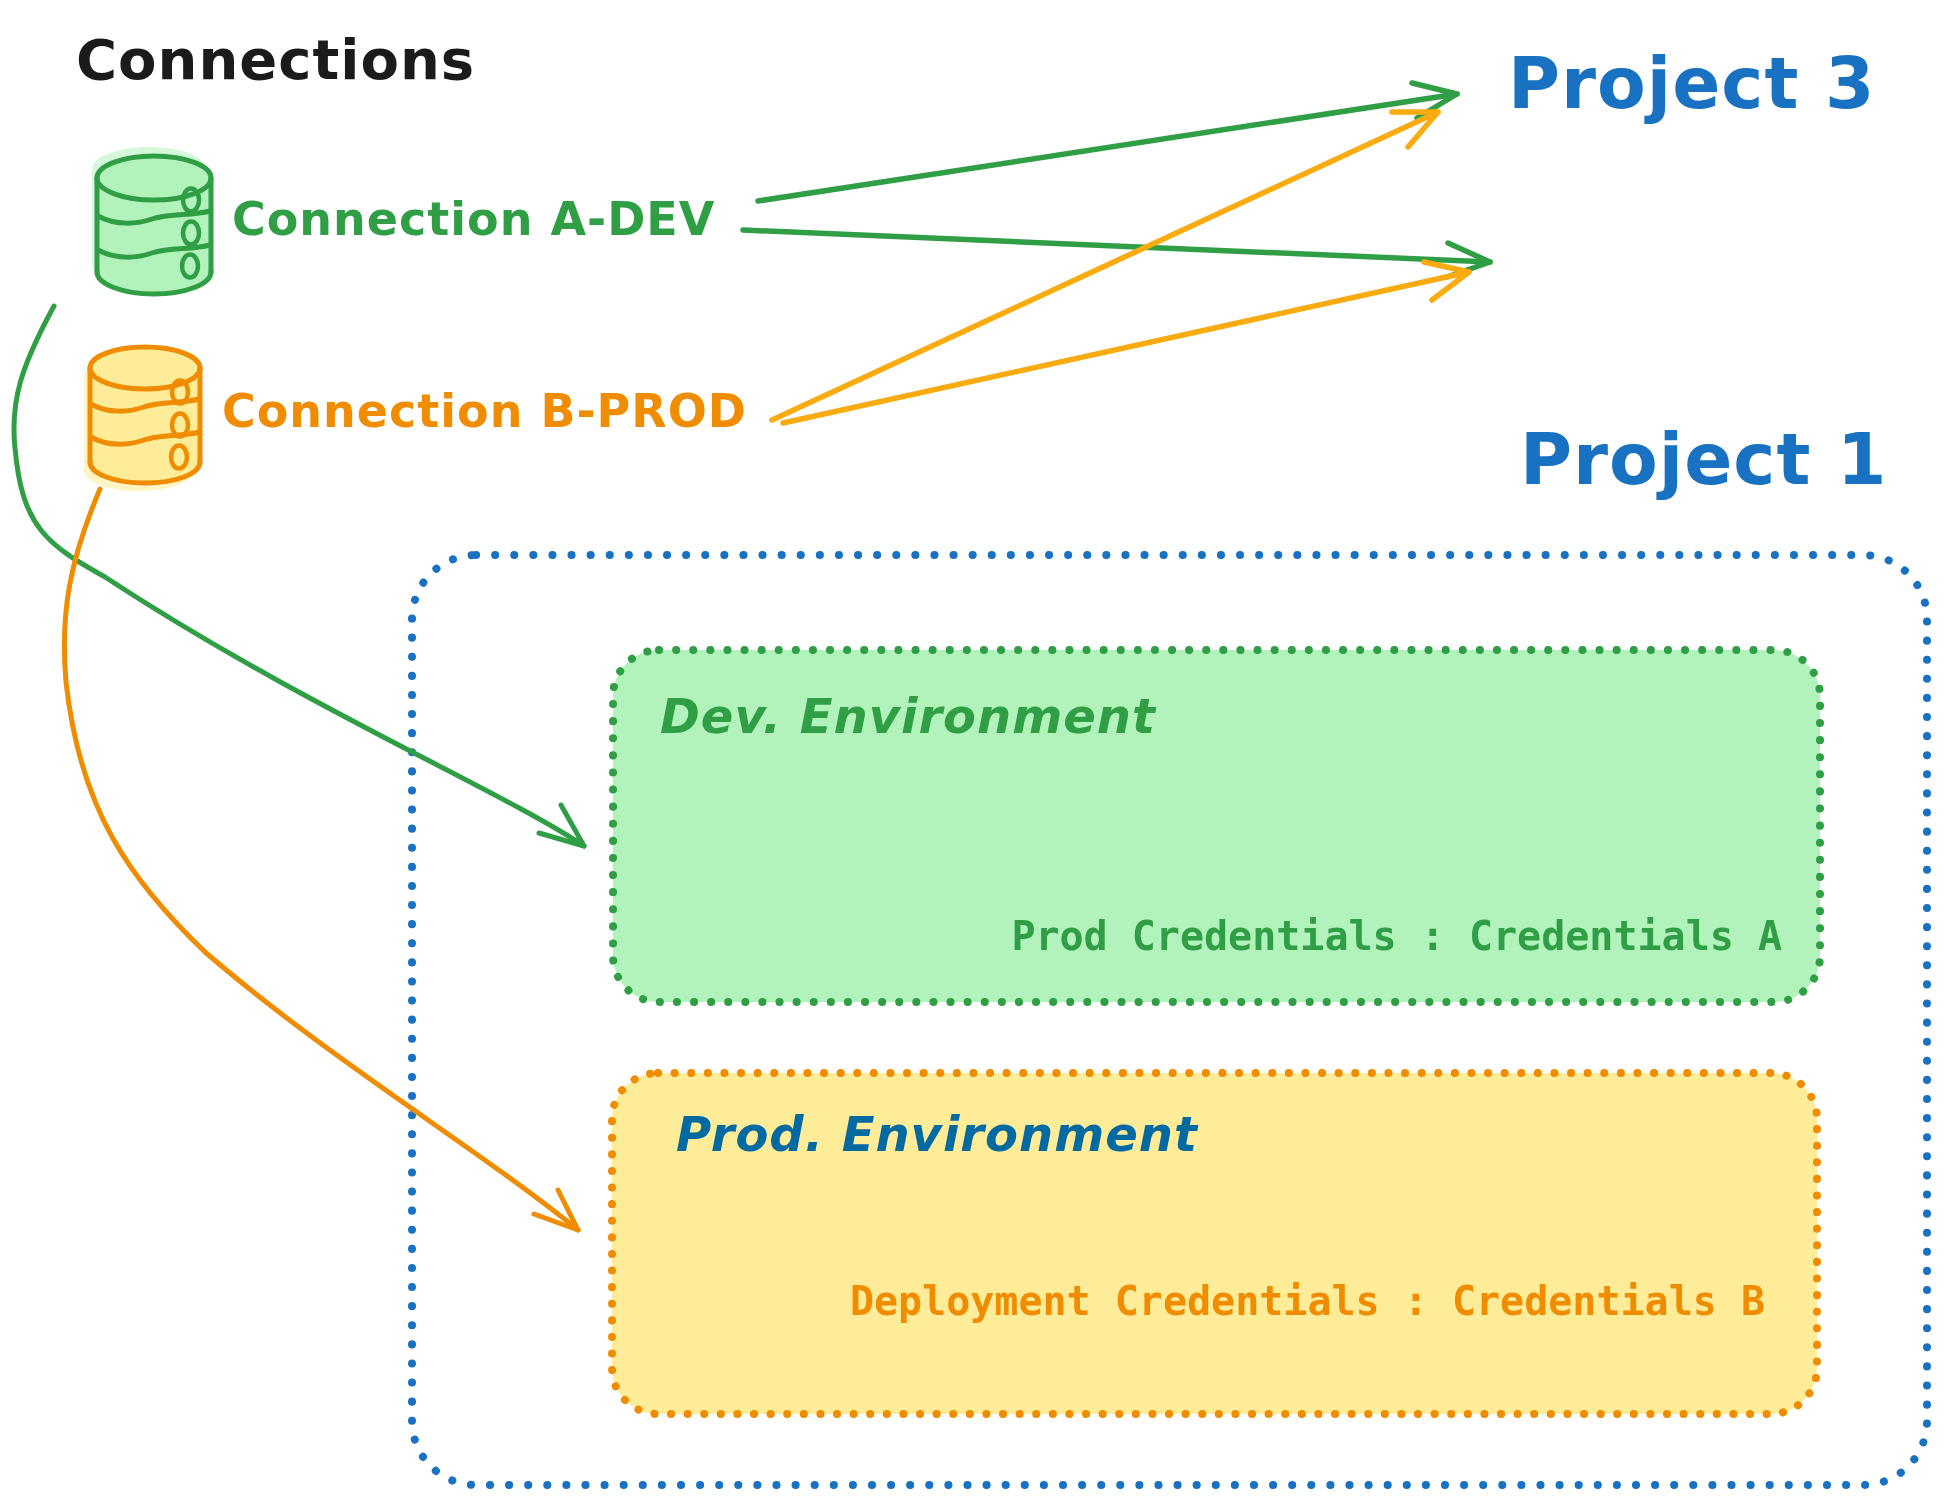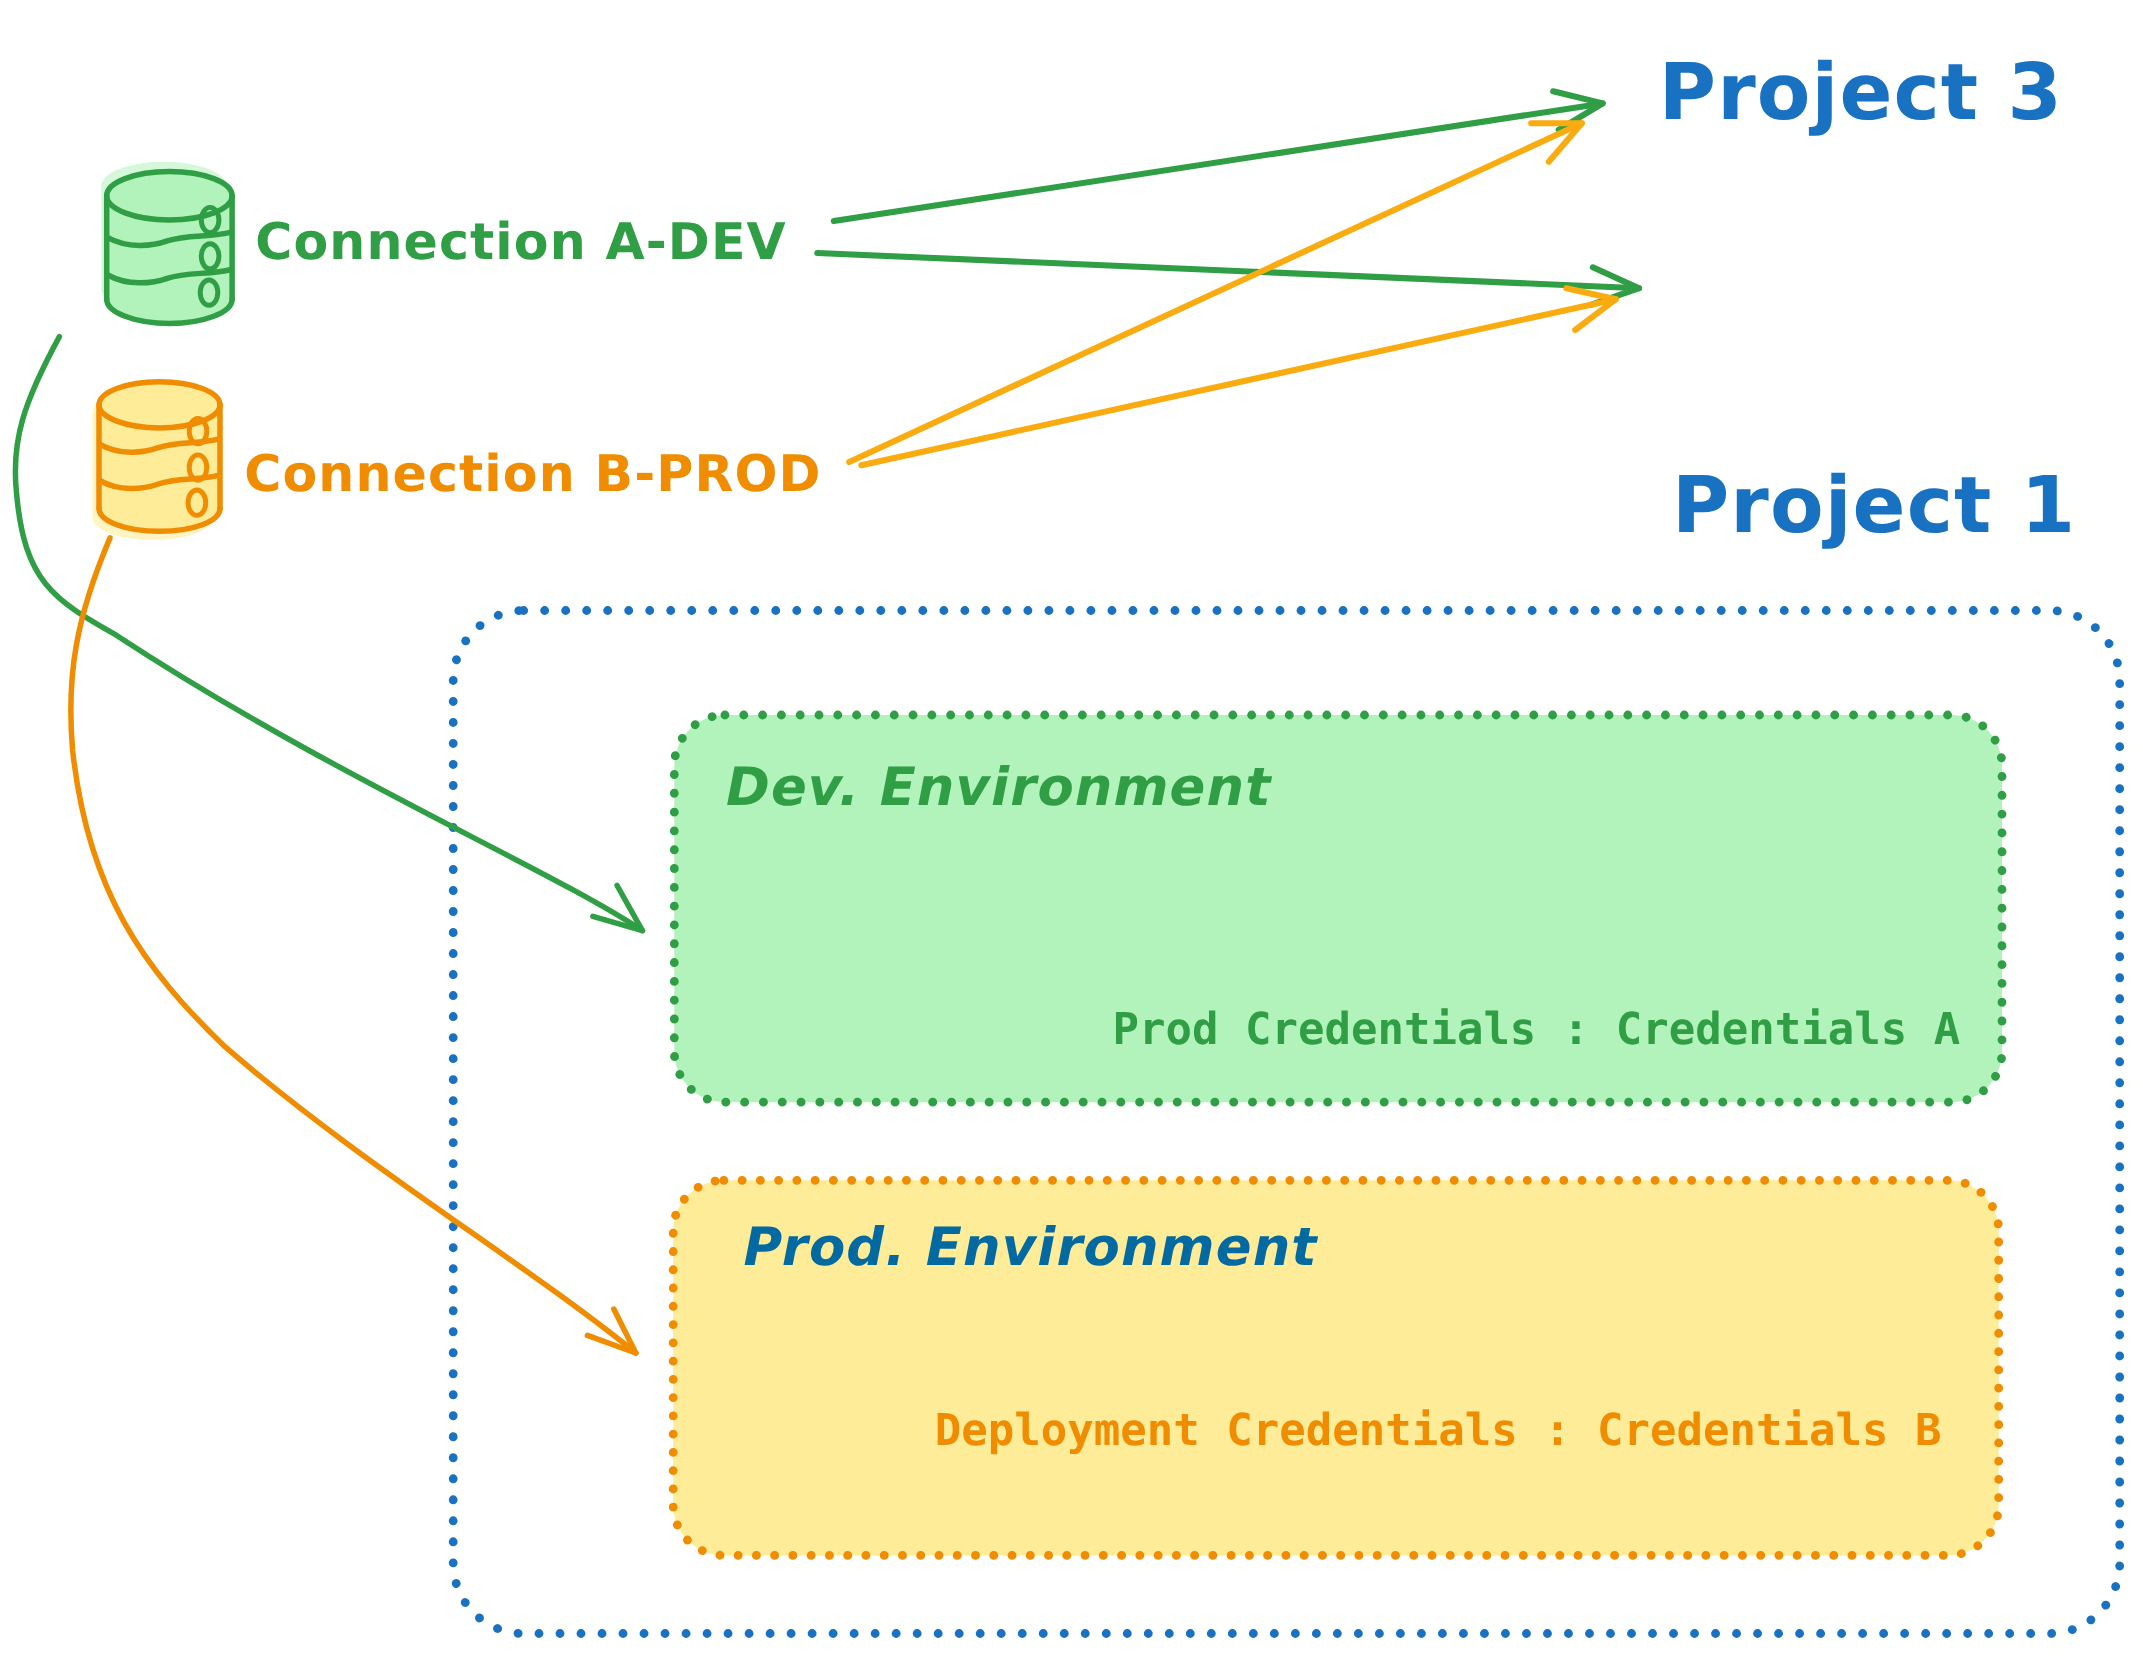--- a/index.html
+++ b/index.html
@@ -13,21 +13,21 @@
   .layer{position:absolute;left:0;top:0;width:1948px;height:1506px;}
   .t{
     position:absolute;
     line-height:1;
     white-space:nowrap;
     font-weight:bold;
     letter-spacing:1px;
   }
   .title      {left:76px;  top:32px;  font-size:56px; color:#1b1b1b;}
   .lbl-adev   {left:232px; top:196px; font-size:46px; color:#2f9e44;}
-  .lbl-bprod  {left:222px; top:388px; font-size:46px; color:#f08c00;margin-top:19px;}
+  .lbl-bprod  {left:222px; top:388px; font-size:46px; color:#f08c00;}
   .proj       {color:#1971c2; font-size:71px;}
   .proj3      {left:1508px; top:48px;}
   .proj2      {left:1512px; top:218px;}
   .proj1      {left:1520px; top:424px;}
   .env-title  {font-size:48px;font-style:italic;}
   .dev-title  {left:660px; top:692px;  color:#2f9e44;}
   .prod-title {left:676px; top:1110px; color:#0369a1;}
   .creds{
     position:absolute;
     font-family:"DejaVu Sans Mono",monospace;
@@ -104,20 +104,21 @@
       <path d="M54,306 C22,365 10,400 15,448 C22,528 48,545 105,577 C300,705 500,790 584,846"></path>
       <path d="M561,805 L584,846 L539,833"></path>
     </g>
 
     <g stroke="#f08c00" stroke-width="5">
       <path d="M100,489 C70,560 60,612 66,682 C80,810 130,880 205,952 C330,1060 480,1150 578,1230"></path>
       <path d="M558,1190 L578,1230 L534,1214"></path>
     </g>
   </svg>
 
+  <div class="t title">Connections</div>
 
   <div class="t lbl-adev">Connection A-DEV</div>
 
   <div class="t lbl-bprod">Connection B-PROD</div>
 
   <div class="t proj proj3">Project 3</div>
   <div class="t proj proj1">Project 1</div>
 
   <div class="t env-title dev-title">Dev. Environment</div>
 

